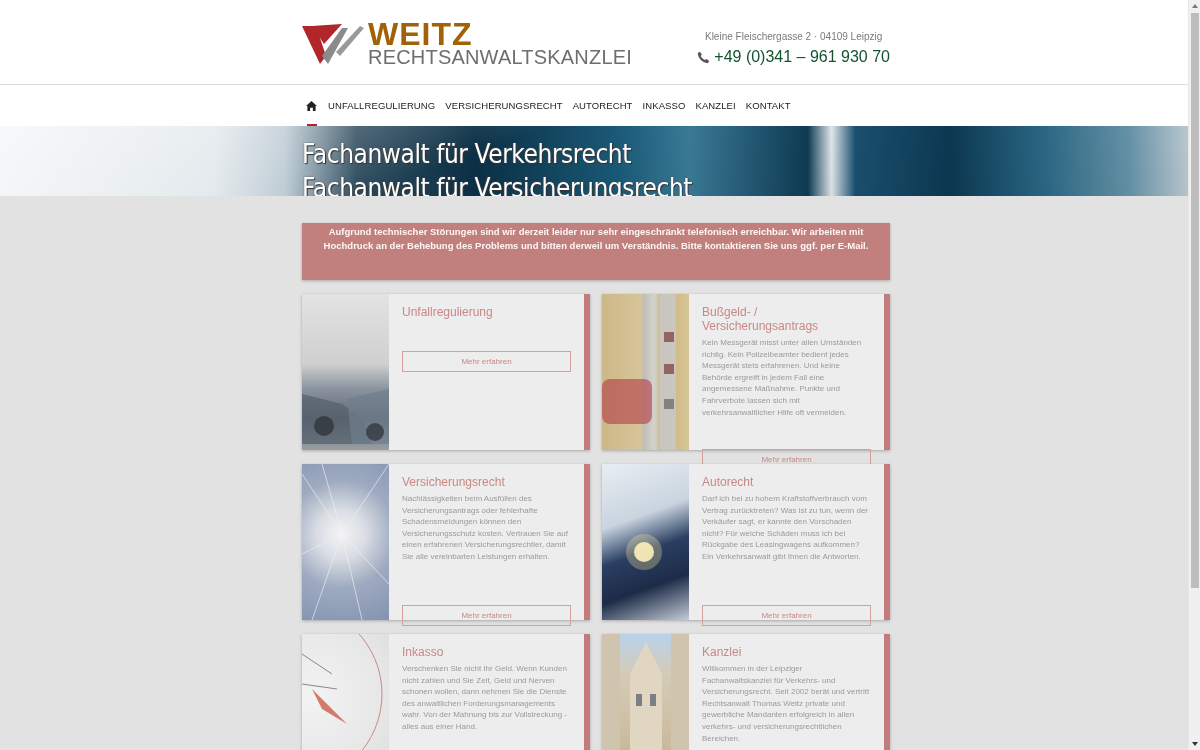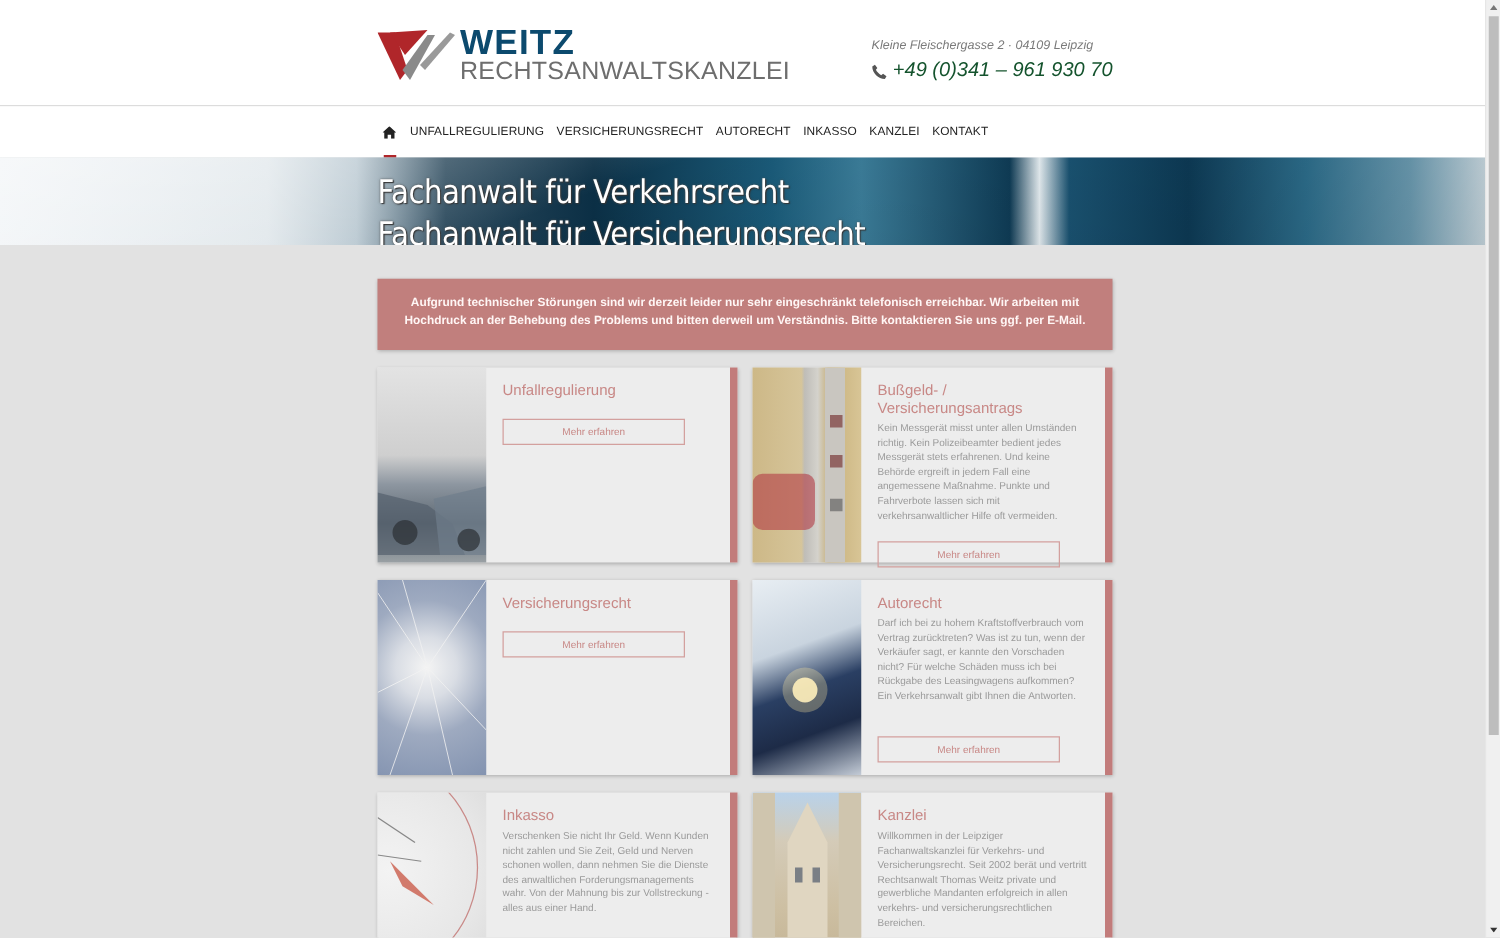--- a/index.html
+++ b/index.html
@@ -15,29 +15,29 @@
     .header {
       height: 85px; background: #ffffff;
       border-bottom: 1px solid #dcdcdc;
       position: relative;
     }
     .container { width: 588px; margin-left: 302px; position: relative; }
     .logo { position: absolute; left: 0; top: 20px; width: 240px; height: 46px; }
     .logo-mark { position: absolute; left: 0; top: 2px; width: 62px; height: 42px; }
     .logo-name {
       position: absolute; left: 66px; top: 0px;
-      font-size: 28px; font-weight: bold; color: #0c4a6e; letter-spacing: 1px;
+      font-size: 32px; font-weight: bold; color: #a16207; letter-spacing: 1px;
       font-family: "Liberation Sans", sans-serif; line-height: 28px;
     }
     .logo-sub {
       position: absolute; left: 66px; top: 29px;
       font-size: 20px; color: #6e6e6e; letter-spacing: 0.2px; line-height: 16px;
       font-family: "Liberation Sans", sans-serif;
     }
-    .contact { position: absolute; right: 0; top: 30px; text-align: left; font-style: italic; }
+    .contact { position: absolute; right: 0; top: 30px; text-align: center; }
     .address { font-size: 10px; color: #7a7a7a; line-height: 14px; }
     .phone { font-size: 16px; color: #14532d; margin-top: 3px; line-height: 20px; display: flex; align-items: center; justify-content: flex-end; gap: 4px; }
     .phone svg { width: 13px; height: 13px; }
 
     
     .nav { height: 41px; background: #ffffff; position: relative; }
     .nav ul { list-style: none; display: flex; align-items: center; height: 41px; margin-left: 302px; }
     .nav li {
       font-size: 9.5px; color: #222; padding: 0 5px; height: 41px;
       display: flex; align-items: center; position: relative; cursor: pointer; letter-spacing: 0.1px;
@@ -66,39 +66,39 @@
       font-family: "DejaVu Sans", sans-serif; font-weight: normal;
       transform: scaleX(0.9); transform-origin: left top;
     }
 
     
     .content { background: #e2e2e2; padding-top: 27px; }
     .notice {
       width: 588px; margin-left: 302px; height: 57px;
       background: #c17f7d; color: #fff6f5;
       font-size: 9.5px; font-weight: bold; text-align: center; line-height: 14px;
-      padding: 13px 10px; box-shadow: 0 1px 3px rgba(0,0,0,0.25);
+      padding: 2px 10px; box-shadow: 0 1px 3px rgba(0,0,0,0.25);
     }
     .grid {
       width: 588px; margin-left: 302px; margin-top: 14px;
       display: grid; grid-template-columns: 288px 288px; column-gap: 12px; row-gap: 14px;
     }
     .card {
       height: 156px; background: #ededed; position: relative; display: flex;
       box-shadow: 0 1px 3px rgba(0,0,0,0.25);
     }
     .card::after {
       content: ""; position: absolute; right: 0; top: 0; width: 6px; height: 100%; background: #c27c7b;
     }
     .card-img { width: 87px; height: 156px; flex-shrink: 0; position: relative; overflow: hidden; }
     .card-body { padding: 11px 12px 0 13px; width: 195px; }
     .card-title { font-size: 12px; color: #c88886; line-height: 14px; margin-bottom: 4px; }
     .card-text { font-size: 8px; color: #9a9a9a; line-height: 11.6px; height: 80px; }
     .card-btn {
-      display: block; width: 146px; height: 21px; margin-top: 16px;
+      display: block; width: 169px; height: 21px; margin-top: 32px;
       border: 1px solid #d3a09e; color: #c88886; font-size: 8px; text-align: center; line-height: 19px;
       background: transparent; cursor: pointer;
     }
 
     
     .img-crash { background: linear-gradient(180deg, #e3e3e3 0%, #cfcfcf 45%, #8d96a0 60%, #5d6872 80%, #9aa0a4 100%); }
     .img-speed { background: linear-gradient(90deg, #cdb887 0%, #d6c59a 45%, #bfbdb8 48%, #d4d2cc 60%, #c7b07a 70%, #d8c596 100%); }
     .img-glass { background: radial-gradient(circle at 45% 45%, #f4f4f4 0%, #d9dde4 25%, #9eaac0 55%, #8393b0 100%); }
     .img-car { background: linear-gradient(160deg, #e8eef3 0%, #c9d4df 35%, #2a3f63 55%, #1d2b47 75%, #c3cbd6 100%); }
     .img-compass { background: radial-gradient(circle at 10% 40%, #f3f3f3 0%, #e7e7e7 60%, #d8d8d8 100%); }
@@ -212,20 +212,21 @@
               <line x1="40" y1="70" x2="87" y2="120"></line>
                 <line x1="40" y1="70" x2="10" y2="156"></line>
               <line x1="40" y1="70" x2="0" y2="90"></line>
                 <line x1="40" y1="70" x2="60" y2="156"></line>
               <line x1="40" y1="70" x2="20" y2="0"></line>
             </g>
           </svg>
         </div>
         <div class="card-body">
           <div class="card-title">Versicherungsrecht</div>
+          <div class="card-text">Nachlässigkeiten beim Ausfüllen des Versicherungsantrags oder fehlerhafte Schadensmeldungen können den Versicherungsschutz kosten. Vertrauen Sie auf einen erfahrenen Versicherungsrechtler, damit Sie alle vereinbarten Leistungen erhalten.</div>
           <button class="card-btn">Mehr erfahren</button>
         </div>
       </div>
 
       <div class="card">
         <div class="card-img img-car">
           <svg class="img-overlay" viewBox="0 0 87 156" preserveAspectRatio="none">
             <circle cx="42" cy="88" r="10" fill="#fff3c8" opacity="0.9"></circle>
             <circle cx="42" cy="88" r="18" fill="#ffe9a0" opacity="0.3"></circle>
           </svg>

